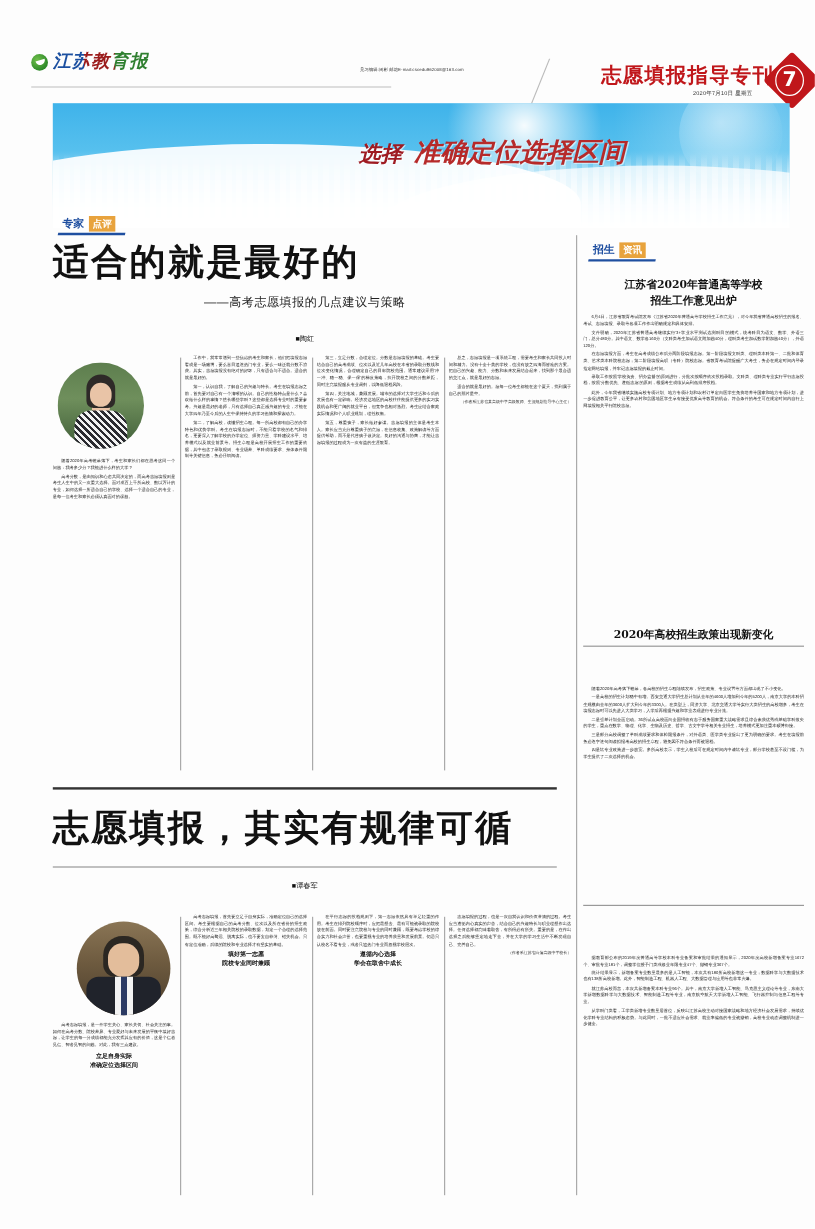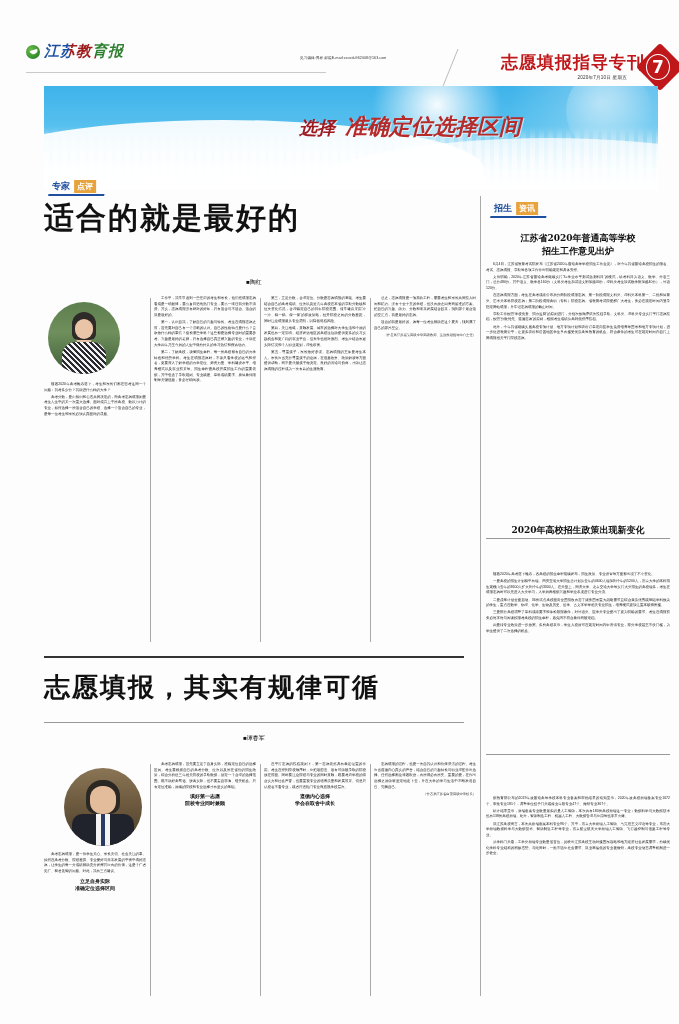--- a/index.html
+++ b/index.html
@@ -146,21 +146,21 @@
   .h1-sub{
     position:absolute;left:44px;top:245px;width:420px;text-align:center;
     font-family:"Liberation Sans", sans-serif;
     font-size:10px;color:#222;letter-spacing:.5px;
   }
   .byline{
     position:absolute;text-align:center;font-size:6px;color:#111;
     font-family:"Liberation Sans", sans-serif;
   }
   .h2-main{
-    left:44px;top:670px;width:420px;font-size:26px;letter-spacing:2px;
+    left:44px;top:670px;width:420px;font-size:30px;letter-spacing:2px;
     font-family:"DejaVu Serif", serif;
   }
   .rule{
     position:absolute;background:#999;height:1px;
   }
   .rule-thick{height:2px;background:#333;}
   
   .col{
     position:absolute;
     font-family:"Liberation Sans", sans-serif;
@@ -261,20 +261,21 @@
       <span class="slogan-b">准确定位选择区间</span>
     </div>
   </div>
 
   <div class="flag" style="left:50px;top:178px;">
     <span class="fa">专家</span>
     <span class="fb">点评</span>
   </div>
 
   <div class="h-main h1-main">适合的就是最好的</div>
+  <div class="h1-sub">——高考志愿填报的几点建议与策略</div>
   <div class="byline" style="left:44px;top:278px;width:420px;">■陶红</div>
 
   <div class="photo photo-f">
       <span class="face"></span>
     </div>
 
   <div class="col" id="a1c1" style="left:44px;top:382px;width:102px;height:262px;">
       <p>随着2020年高考帷幕落下，考生和家长们都在思考这同一个问题：我考多少分？我能进什么样的大学？</p>
       <p>高考分数，是由知识和心态共同决定的，而高考志愿填报则是考生人生中的又一次重大选择。面对成百上千所高校、数以万计的专业，如何选择一所适合自己的学校、选择一个适合自己的专业，是每一位考生和家长必须认真面对的课题。</p>
     </div>

